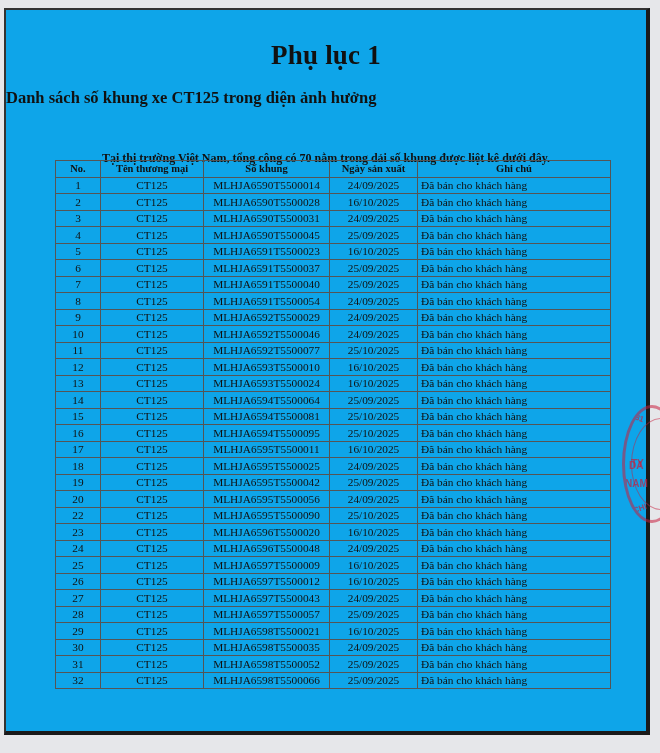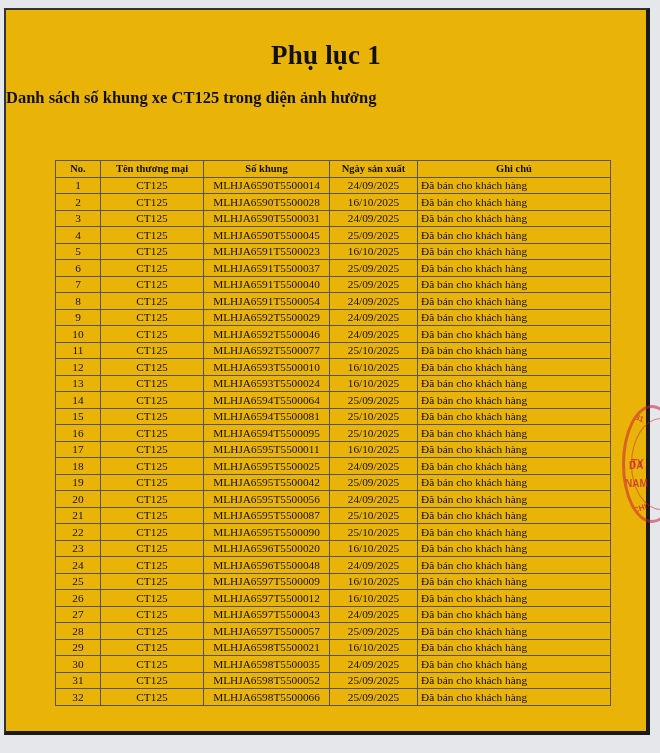--- a/index.html
+++ b/index.html
@@ -8,21 +8,21 @@
       background: #e6e7ea;
       position: relative;
       overflow: hidden;
       font-family: "Liberation Serif", "DejaVu Serif", serif;
       color: #111;
     }
     .page {
       position: absolute;
       left: 4px; top: 8px;
       width: 646px; height: 727px;
-      background: #eab308;
+      background: #0ea5e9;
       border-top: 2px solid #333;
       border-left: 2px solid #333;
       border-right: 4px solid #1a1a1a;
       border-bottom: 4px solid #1a1a1a;
       box-sizing: border-box;
       padding-left: 19px;
     }
     .title {
       position: absolute; left: 0; right: 0; top: 30px;
       text-align: center;
@@ -90,20 +90,21 @@
       box-sizing: border-box;
     }
     .stamp span { position: absolute; display: block; white-space: nowrap; }
   </style>
 </head>
 <body>
 
 <div class="page">
   <div class="title">Phụ lục 1</div>
   <div class="subtitle">Danh sách số khung xe CT125 trong diện ảnh hưởng</div>
+  <div class="intro">Tại thị trường Việt Nam, tổng cộng có 70 nằm trong dải số khung được liệt kê dưới đây.</div>
 </div>
 
 <table class="frames">
   <colgroup>
     <col class="no">
       <col class="name">
       <col class="vin">
       <col class="date">
       <col class="note">
   </colgroup>
@@ -251,27 +252,20 @@
         <td class="l">Đã bán cho khách hàng</td>
       </tr>
       <tr>
         <td class="c">20</td>
         <td class="c">CT125</td>
         <td class="c">MLHJA6595T5500056</td>
         <td class="c">24/09/2025</td>
         <td class="l">Đã bán cho khách hàng</td>
       </tr>
       <tr>
-        <td class="c">21</td>
-        <td class="c">CT125</td>
-        <td class="c">MLHJA6595T5500087</td>
-        <td class="c">25/10/2025</td>
-        <td class="l">Đã bán cho khách hàng</td>
-      </tr>
-      <tr>
         <td class="c">22</td>
         <td class="c">CT125</td>
         <td class="c">MLHJA6595T5500090</td>
         <td class="c">25/10/2025</td>
         <td class="l">Đã bán cho khách hàng</td>
       </tr>
       <tr>
         <td class="c">23</td>
         <td class="c">CT125</td>
         <td class="c">MLHJA6596T5500020</td>

